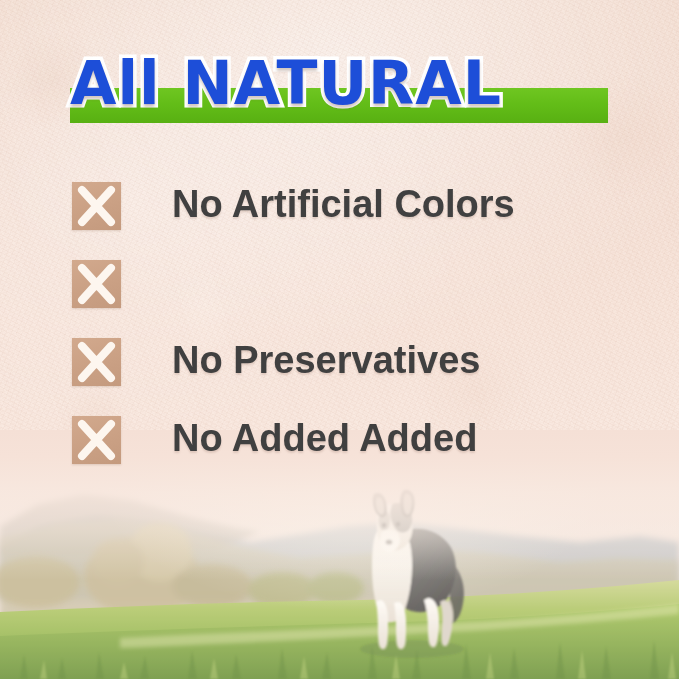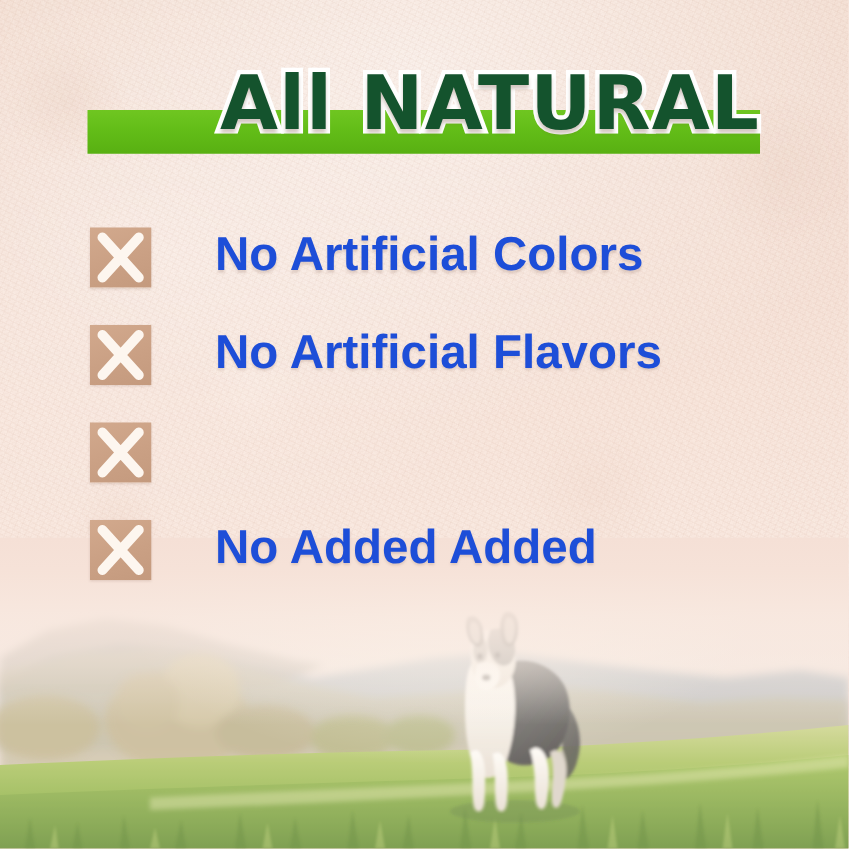--- a/index.html
+++ b/index.html
@@ -64,27 +64,27 @@
   .banner-bar {
     position: absolute;
     inset: 0;
     background: linear-gradient(180deg, #6fc621 0%, #63bd18 45%, #58b012 100%);
   }
   .banner-title {
     position: absolute;
     left: 0;
     top: -44px;
     width: 538px;
-    text-align: right;
+    text-align: left;
     font-family: "DejaVu Sans", sans-serif;
     font-weight: bold;
     font-size: 60px;
     line-height: 78px;
     letter-spacing: 1px;
-    color: #14532d;
+    color: #1d4ed8;
     -webkit-text-stroke: 7px #ffffff;
     paint-order: stroke fill;
     white-space: nowrap;
     text-shadow:
       0 3px 3px rgba(110,70,50,0.30),
       0 1px 0 rgba(255,255,255,0.6);
   }
 
   
   .claims {
@@ -112,21 +112,21 @@
     inset: 0;
     display: block;
   }
   .claim-label {
     margin-left: 51px;
     margin-top: -4px;
     font-family: "Liberation Sans", sans-serif;
     font-weight: bold;
     font-size: 38px;
     line-height: 52px;
-    color: #1d4ed8;
+    color: #404040;
     white-space: nowrap;
     text-shadow: 0 2px 2px rgba(140,105,90,0.22);
   }
 
   
   .photo {
     position: absolute;
     left: 0;
     top: 430px;
     width: 679px;
@@ -302,29 +302,29 @@
       </div>
       <div class="claim-label">No Artificial Colors</div>
     </div>
 
     <div class="claim-row">
       <div class="x-box">
         <svg viewBox="0 0 49 48">
           <path d="M10 8 L39 40 M39 8 L10 40" stroke="#fdf6ef" stroke-width="8" stroke-linecap="round" fill="none"></path>
         </svg>
       </div>
-      <div class="claim-label">No Artificial Flavors</div>
     </div>
 
     <div class="claim-row">
       <div class="x-box">
         <svg viewBox="0 0 49 48">
           <path d="M10 8 L39 40 M39 8 L10 40" stroke="#fdf6ef" stroke-width="8" stroke-linecap="round" fill="none"></path>
         </svg>
       </div>
+      <div class="claim-label">No Preservatives</div>
     </div>
 
     <div class="claim-row">
       <div class="x-box">
         <svg viewBox="0 0 49 48">
           <path d="M10 8 L39 40 M39 8 L10 40" stroke="#fdf6ef" stroke-width="8" stroke-linecap="round" fill="none"></path>
         </svg>
       </div>
       <div class="claim-label">No Added Added</div>
     </div>

